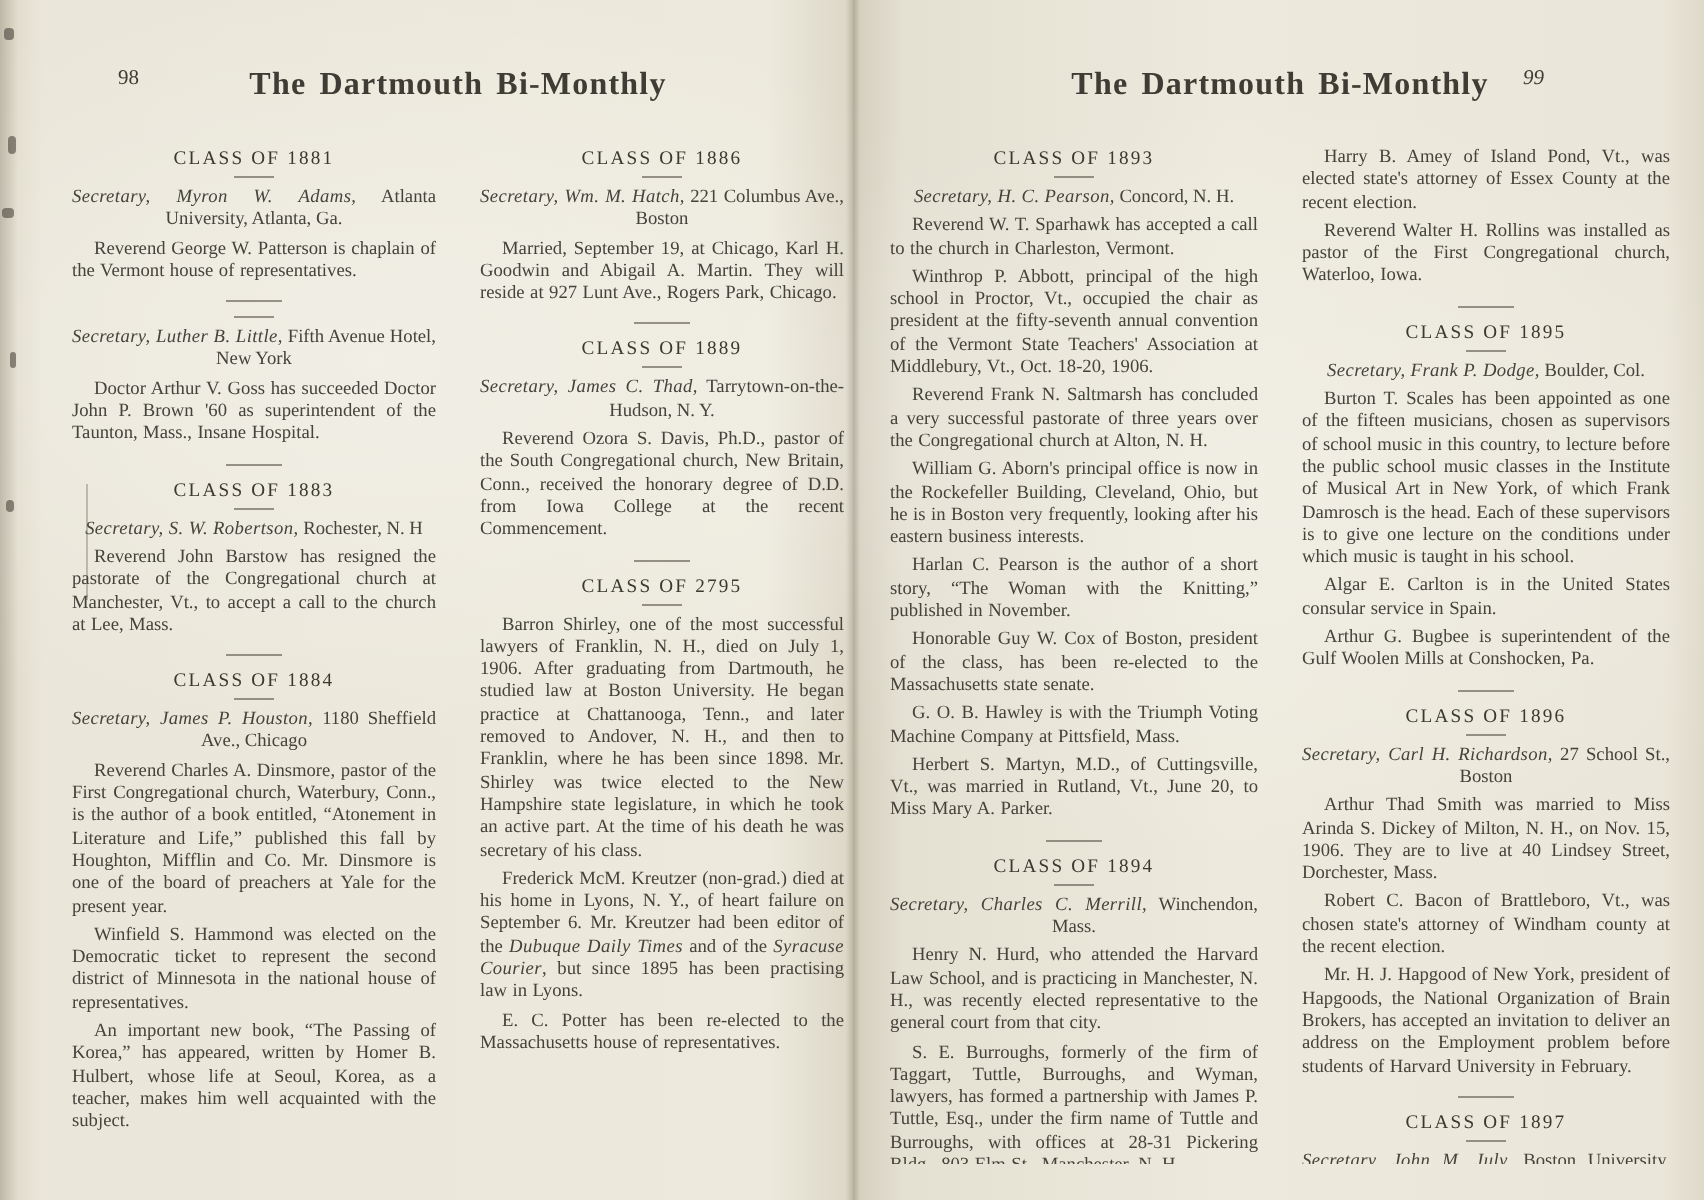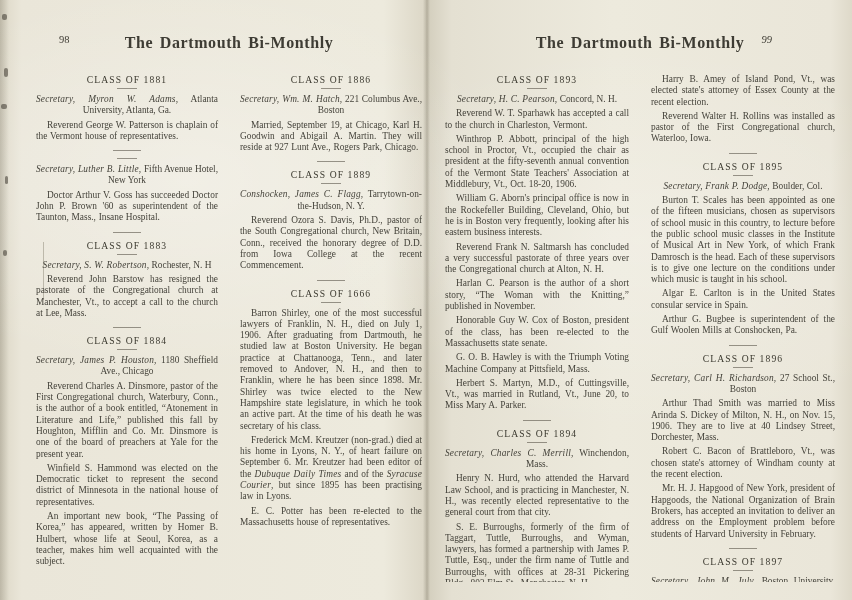--- a/index.html
+++ b/index.html
@@ -103,27 +103,27 @@
           <h3 class="head">CLASS OF 1886</h3>
           <div class="rule rule-head"></div>
           <p class="secline"><i>Secretary, Wm. M. Hatch,</i><span> 221 Columbus Ave., Boston</span></p>
           <p class="para">Married, September 19, at Chicago, Karl H. Goodwin and Abigail A. Martin.  They will reside at 927 Lunt Ave., Rogers Park, Chicago.</p>
         </div>
 
         <div class="sec">
           <div class="rule rule-div"></div>
           <h3 class="head">CLASS OF 1889</h3>
           <div class="rule rule-head"></div>
-          <p class="secline"><i>Conshocken, James C. Flagg,</i><span> Tarrytown-on-the-Hudson, N. Y.</span></p>
+          <p class="secline"><i>Secretary, James C. Thad,</i><span> Tarrytown-on-the-Hudson, N. Y.</span></p>
           <p class="para">Reverend Ozora S. Davis, Ph.D., pastor of the South Congregational church, New Britain, Conn., received the honorary degree of D.D. from Iowa College at the recent Commencement.</p>
         </div>
 
         <div class="sec">
           <div class="rule rule-div"></div>
-          <h3 class="head">CLASS OF 1666</h3>
+          <h3 class="head">CLASS OF 2795</h3>
           <div class="rule rule-head"></div>
           <p class="para">Barron Shirley, one of the most successful lawyers of Franklin, N. H., died on July 1, 1906.  After graduating from Dartmouth, he studied law at Boston University.  He began practice at Chattanooga, Tenn., and later removed to Andover, N. H., and then to Franklin, where he has been since 1898.  Mr. Shirley was twice elected to the New Hampshire state legislature, in which he took an active part.  At the time of his death he was secretary of his class.</p>
           <p class="para"><span>Frederick McM. Kreutzer (non-grad.) died at his home in Lyons, N. Y., of heart failure on September 6.  Mr. Kreutzer had been editor of the </span><i>Dubuque Daily Times</i><span> and of the </span><i>Syracuse Courier</i><span>, but since 1895 has been practising law in Lyons.</span></p>
           <p class="para">E. C. Potter has been re-elected to the Massachusetts house of representatives.</p>
         </div>
 
       </div>
     </div>
   </div>
 
@@ -134,22 +134,22 @@
     </div>
     <div class="cols">
       <div class="col">
 
         <div class="sec">
           <h3 class="head">CLASS OF 1893</h3>
           <div class="rule rule-head"></div>
           <p class="secline"><i>Secretary, H. C. Pearson,</i><span> Concord, N. H.</span></p>
           <p class="para">Reverend W. T. Sparhawk has accepted a call to the church in Charleston, Vermont.</p>
           <p class="para">Winthrop P. Abbott, principal of the high school in Proctor, Vt., occupied the chair as president at the fifty-seventh annual convention of the Vermont State Teachers' Association at Middlebury, Vt., Oct. 18-20, 1906.</p>
+          <p class="para">Reverend Frank N. Saltmarsh has concluded a very successful pastorate of three years over the Congregational church at Alton, N. H.</p>
           <p class="para">William G. Aborn's principal office is now in the Rockefeller Building, Cleveland, Ohio, but he is in Boston very frequently, looking after his eastern business interests.</p>
-          <p class="para">Reverend Frank N. Saltmarsh has concluded a very successful pastorate of three years over the Congregational church at Alton, N. H.</p>
           <p class="para">Harlan C. Pearson is the author of a short story, “The Woman with the Knitting,” published in November.</p>
           <p class="para">Honorable Guy W. Cox of Boston, president of the class, has been re-elected to the Massachusetts state senate.</p>
           <p class="para">G. O. B. Hawley is with the Triumph Voting Machine Company at Pittsfield, Mass.</p>
           <p class="para">Herbert S. Martyn, M.D., of Cuttingsville, Vt., was married in Rutland, Vt., June 20, to Miss Mary A. Parker.</p>
         </div>
 
         <div class="sec">
           <div class="rule rule-div"></div>
           <h3 class="head">CLASS OF 1894</h3>
           <div class="rule rule-head"></div>

